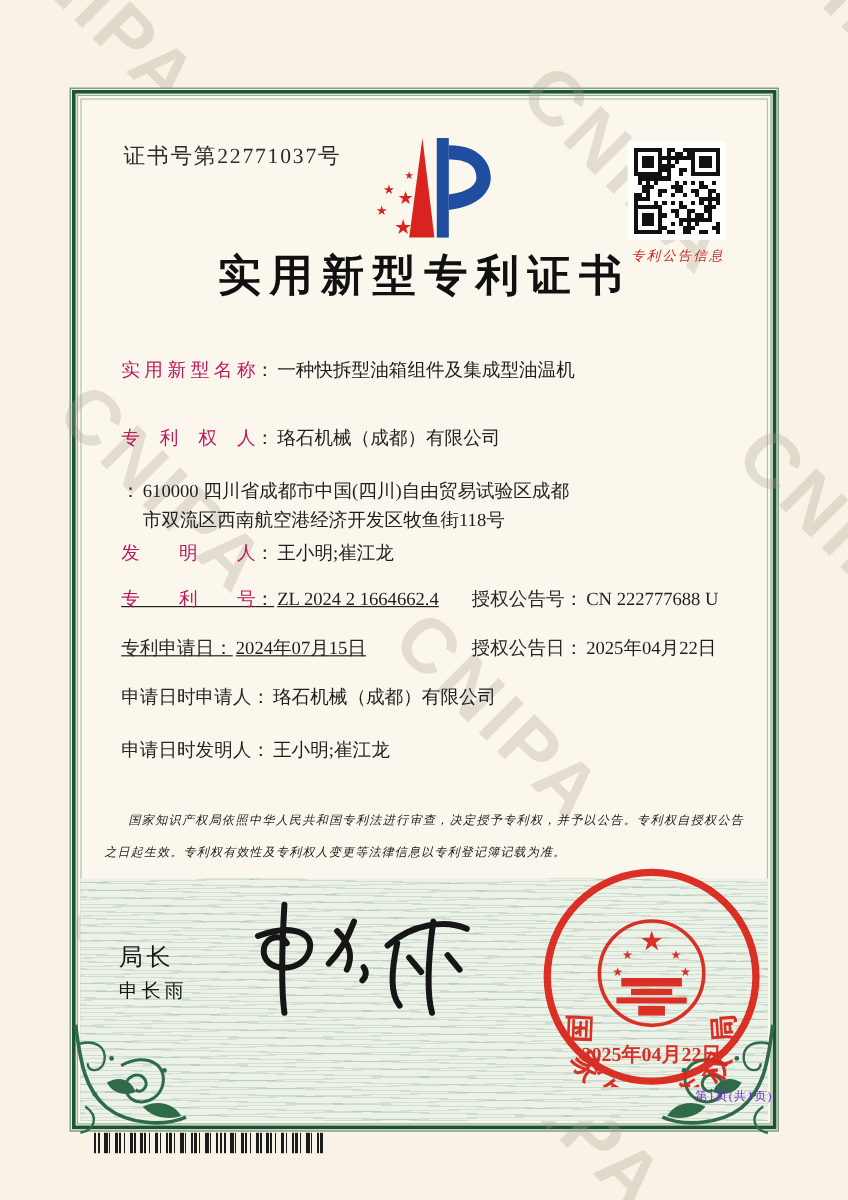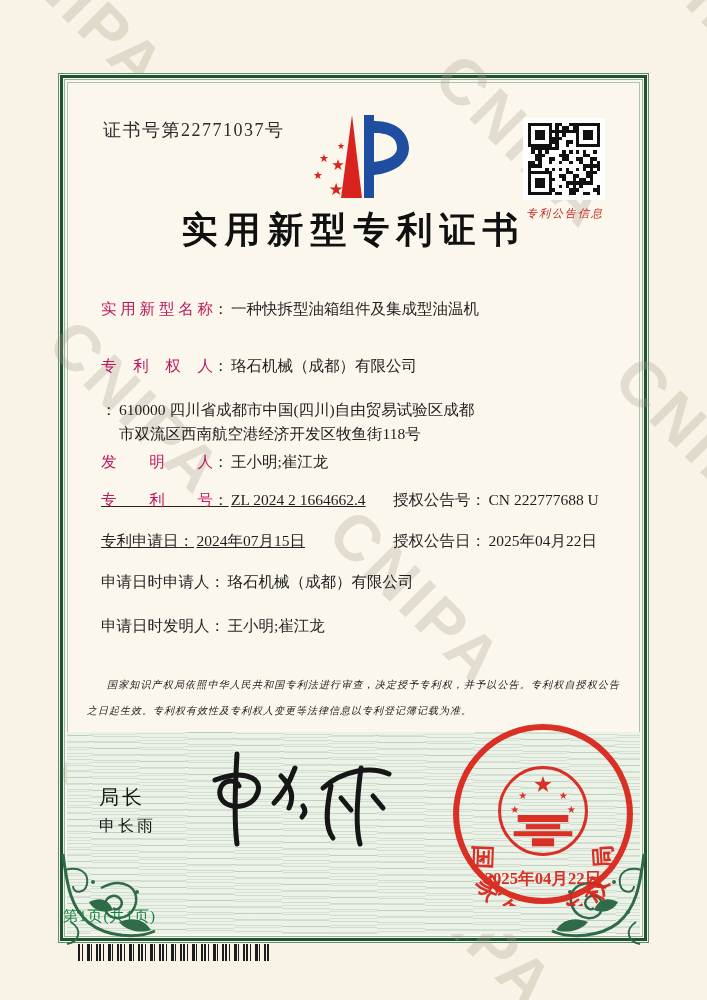--- a/index.html
+++ b/index.html
@@ -35,22 +35,22 @@
   .green-zone{position:absolute;left:4px;right:4px;bottom:4px;top:654px;z-index:1;
       background-color:#edf2e9;
       background-image:repeating-linear-gradient(1.2deg,rgba(96,146,108,.22) 0 1px,rgba(0,0,0,0) 1px 6px),
                        repeating-linear-gradient(-1.2deg,rgba(96,146,108,.18) 0 1px,rgba(0,0,0,0) 1px 7px);}
   .sign-title{position:absolute;left:36px;top:706px;font-family:"Liberation Sans","DejaVu Sans",sans-serif;
       font-size:20px;letter-spacing:3px;color:#161616;z-index:3;}
   .sign-name{position:absolute;left:36px;top:738px;font-family:"Liberation Sans","DejaVu Sans",sans-serif;
       font-size:16px;letter-spacing:3px;color:#161616;z-index:3;}
   .signature{position:absolute;left:112px;top:662px;width:240px;height:125px;z-index:3;}
   .seal{position:absolute;left:388px;top:644px;width:184px;height:184px;z-index:4;opacity:.95;}
-  .footer{position:absolute;left:0;right:0;top:829px;text-align:left;font-size:15px;letter-spacing:1px;
-      color:#15803d;z-index:3;}
+  .footer{position:absolute;left:0;right:0;top:829px;text-align:right;font-size:10px;letter-spacing:1px;
+      color:#6d28d9;z-index:3;}
   .corner{position:absolute;width:132px;height:126px;z-index:2;pointer-events:none;}
   .corner.bl{left:-14px;bottom:-14px;}
   .corner.br{right:-14px;bottom:-14px;transform:scaleX(-1);}
   .barcode{position:absolute;left:78px;top:944px;width:192px;height:17px;z-index:2;
       background:repeating-linear-gradient(90deg,
         #1b1b1b 0 2px,transparent 2px 4px,
         #1b1b1b 4px 5px,transparent 5px 9px,
         #1b1b1b 9px 12px,transparent 12px 13px,
         #1b1b1b 13px 14px,transparent 14px 18px,
         #1b1b1b 18px 20px,transparent 20px 21px);}

